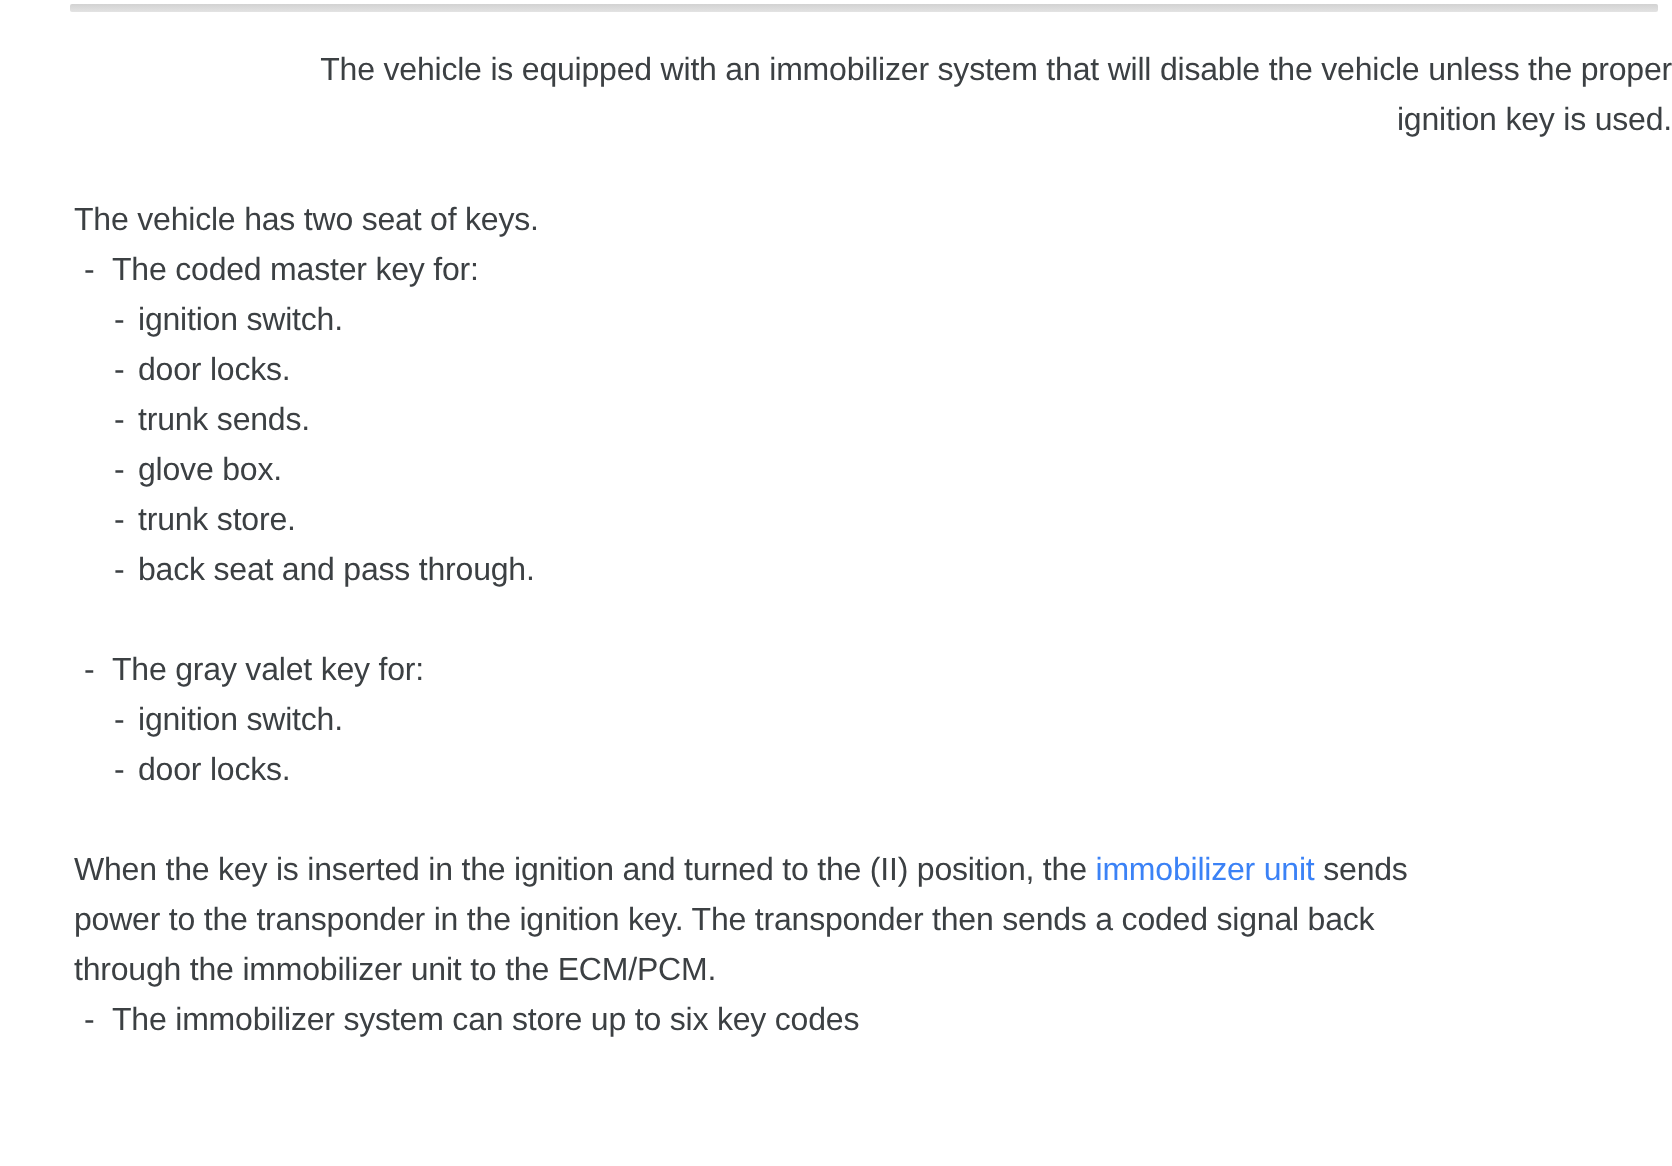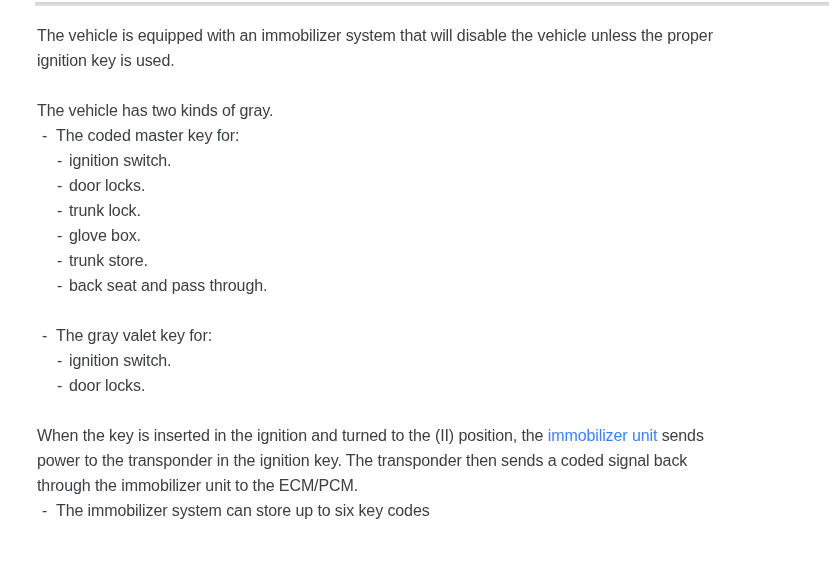--- a/index.html
+++ b/index.html
@@ -31,20 +31,21 @@
     padding: 23px 0 0 37px;
     width: 836px;
     color: #3c4043;
     font-size: 16px;
     line-height: 25px;
     letter-spacing: -0.1px;
   }
   .para {
     margin: 0 0 25px 0;
     white-space: pre-line;
+    text-align: right;
   }
   .closing-para {
     margin: 25px 0 0 0;
     white-space: pre-line;
   }
   .intro-line {
     margin: 0;
   }
   .li {
     display: flex;
@@ -66,38 +67,38 @@
 
 <div class="top-divider"></div>
 
 <div class="content">
 
   <p class="para">The vehicle is equipped with an immobilizer system that will disable the vehicle unless the proper
 ignition key is used.</p>
 
 
   <div>
-    <div class="intro-line">The vehicle has two kinds of gray.</div>
+    <div class="intro-line">The vehicle has two seat of keys.</div>
 
     <div class="li l1">
       <span class="dash-1">-</span>
       <span>The coded master key for:</span>
     </div>
 
     <div class="li l2">
       <span class="dash-2">-</span>
       <span>ignition switch.</span>
     </div>
     <div class="li l2">
       <span class="dash-2">-</span>
       <span>door locks.</span>
     </div>
     <div class="li l2">
       <span class="dash-2">-</span>
-      <span>trunk lock.</span>
+      <span>trunk sends.</span>
     </div>
     <div class="li l2">
       <span class="dash-2">-</span>
       <span>glove box.</span>
     </div>
     <div class="li l2">
       <span class="dash-2">-</span>
       <span>trunk store.</span>
     </div>
     <div class="li l2">

